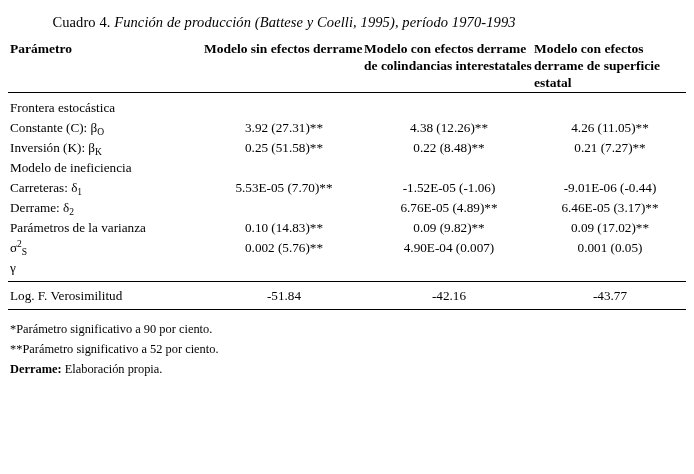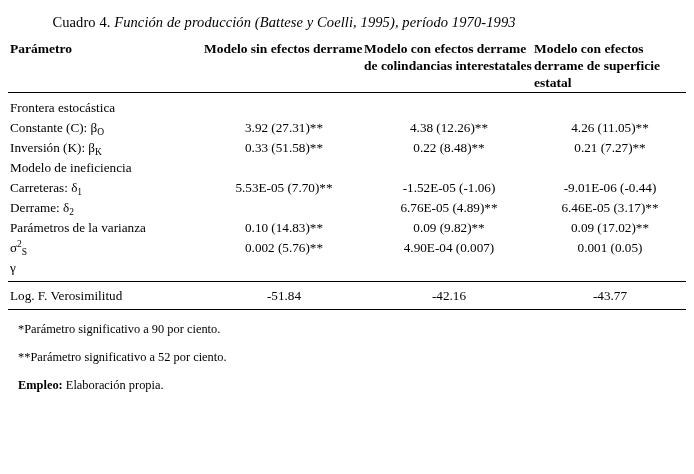--- a/index.html
+++ b/index.html
@@ -88,21 +88,21 @@
     vertical-align: baseline;
     position: relative;
     top: -5px;
   }
   .notes {
     margin-top: 9px;
     font-size: 12.4px;
     line-height: 1.62;
     padding-left: 2px;
   }
-  .notes div { margin: 8px; }
+  .notes div { margin: 0; }
   .notes .src-label { font-weight: bold; }
 </style>
 </head>
 <body>
 
 <div class="page">
 
   <div class="title">
     <span>Cuadro 4. </span><span class="ital">Función de producción (Battese y Coelli, 1995), período 1970-1993</span>
   </div>
@@ -142,21 +142,21 @@
           <td></td>
         </tr>
         <tr>
           <td class="label">Constante (C): β<sub>O</sub></td>
           <td>3.92 (27.31)**</td>
           <td>4.38 (12.26)**</td>
           <td>4.26 (11.05)**</td>
         </tr>
         <tr>
           <td class="label">Inversión (K): β<sub>K</sub></td>
-          <td>0.33 (51.58)**</td>
+          <td>0.25 (51.58)**</td>
           <td>0.22 (8.48)**</td>
           <td>0.21 (7.27)**</td>
         </tr>
         <tr>
           <td class="label">Modelo de ineficiencia</td>
           <td></td>
           <td></td>
           <td></td>
         </tr>
         <tr>
@@ -218,16 +218,16 @@
           <td></td>
           <td></td>
           <td></td>
         </tr>
       </tbody>
   </table>
 
   <div class="notes">
     <div>*Parámetro significativo a 90 por ciento.</div>
     <div>**Parámetro significativo a 52 por ciento.</div>
-    <div><span class="src-label">Empleo:</span><span> Elaboración propia.</span></div>
+    <div><span class="src-label">Derrame:</span><span> Elaboración propia.</span></div>
   </div>
 
 </div>
 
 </body></html>

